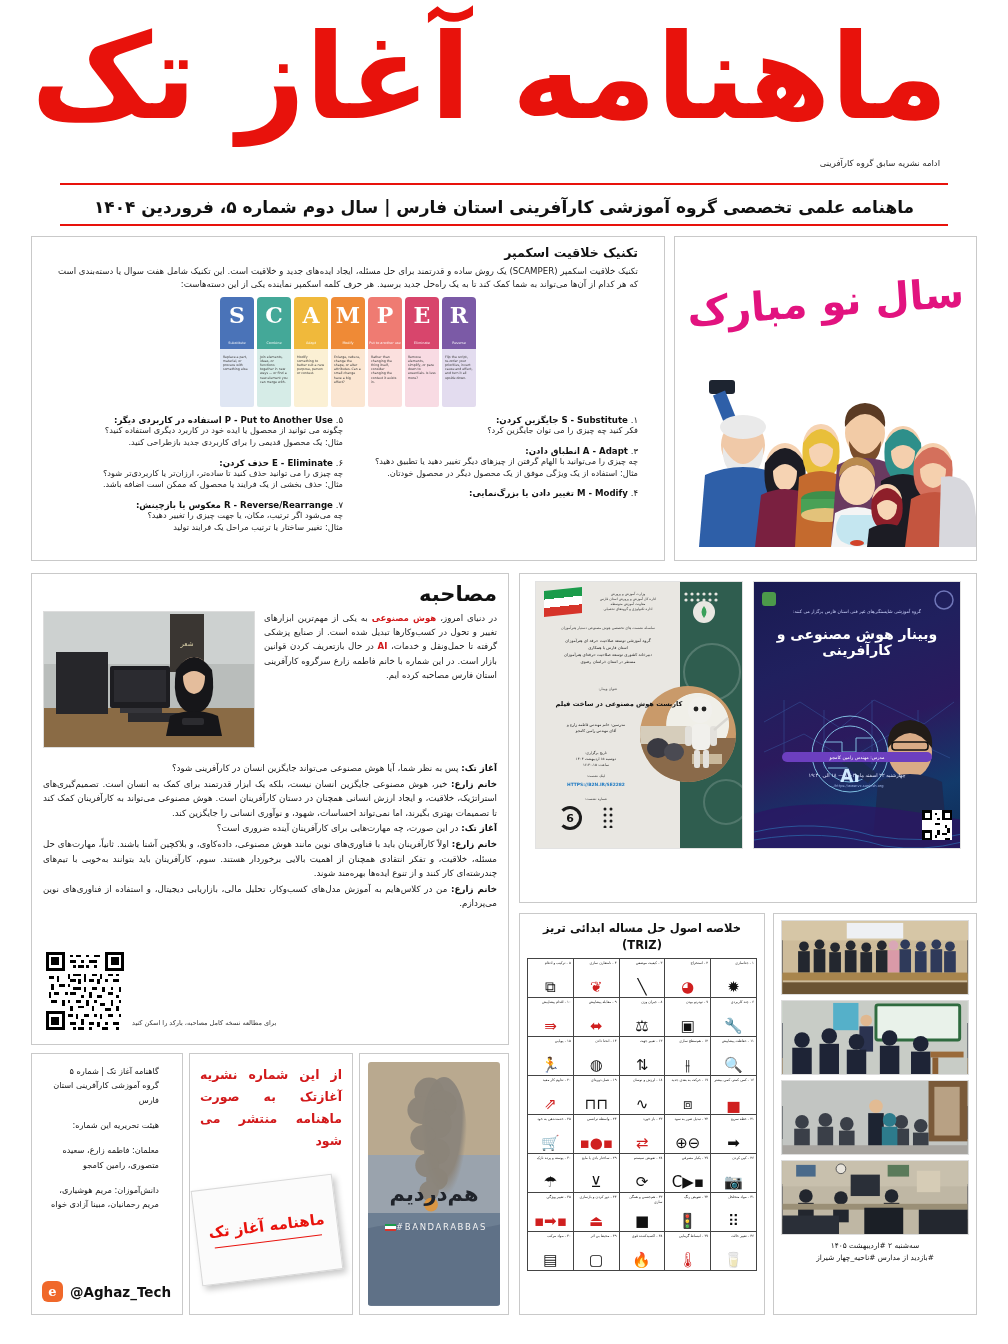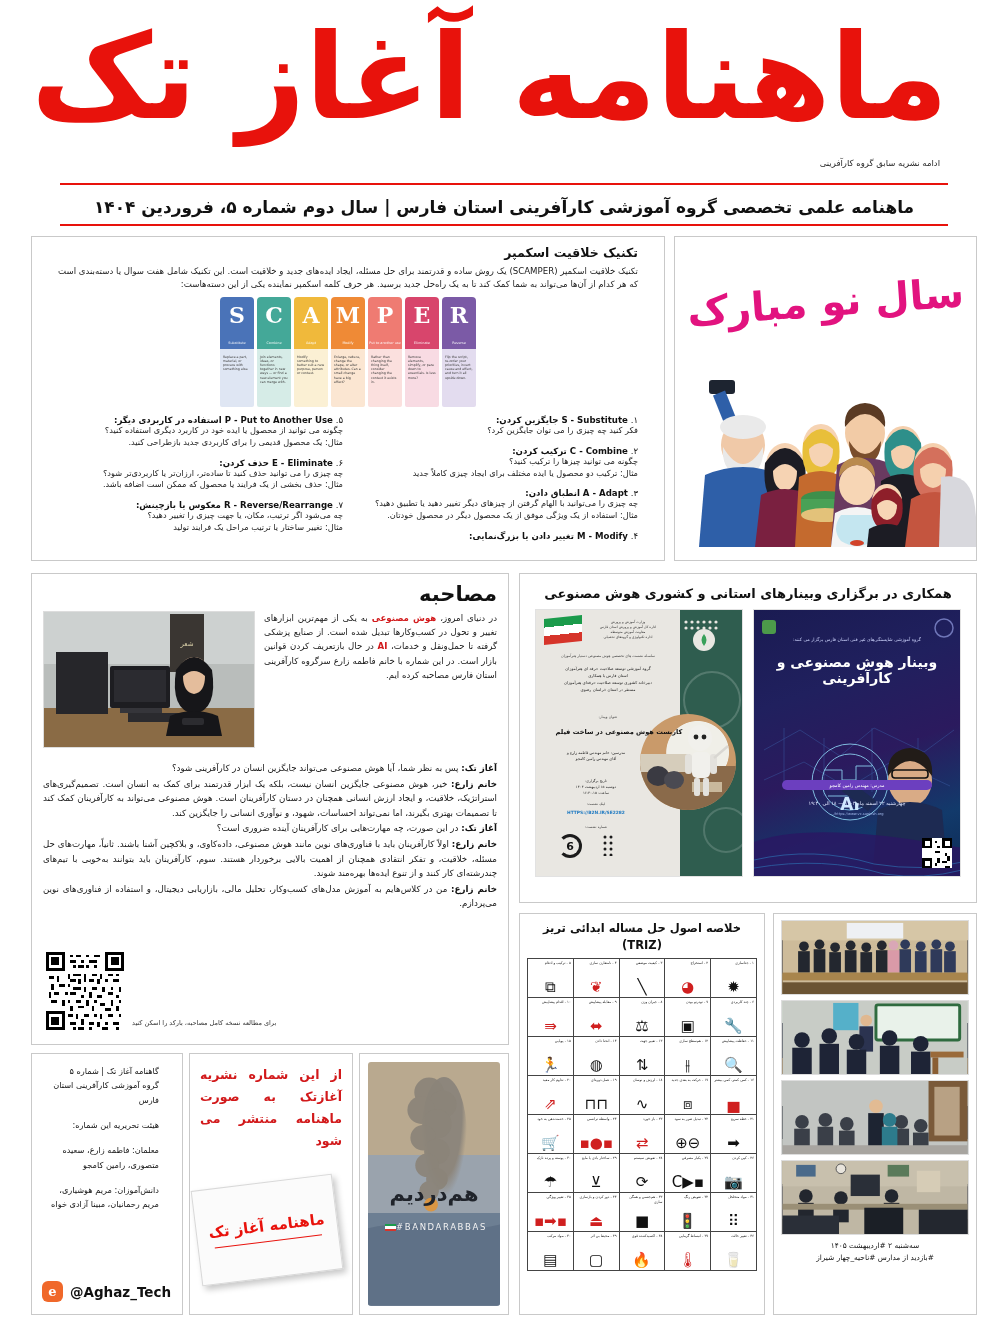--- a/index.html
+++ b/index.html
@@ -318,25 +318,20 @@
             <div class="word">Reverse</div>
           </div>
           <div class="desc" style="background: rgb(227, 220, 239);">Flip the script, re-order your priorities, invert cause and effect, and turn it all upside down.</div>
         </div>
       </div>
     <div class="scamper-cols">
       <div class="scamper-col" id="sc-col-right">
           <div class="sc-item">
             <div class="sc-head"><span class="num">۱. </span><span>S - Substitute جایگزین کردن:</span></div>
             <div class="sc-q">فکر کنید چه چیزی را می توان جایگزین کرد؟</div>
-          </div>
-          <div class="sc-item">
-            <div class="sc-head"><span class="num">۲. </span><span>C - Combine ترکیب کردن:</span></div>
-            <div class="sc-q">چگونه می توانید چیزها را ترکیب کنید؟</div>
-            <div class="sc-ex">مثال: ترکیب دو محصول یا ایده مختلف برای ایجاد چیزی کاملاً جدید</div>
           </div>
           <div class="sc-item">
             <div class="sc-head"><span class="num">۳. </span><span>A - Adapt انطباق دادن:</span></div>
             <div class="sc-q">چه چیزی را می‌توانید با الهام گرفتن از چیزهای دیگر تغییر دهید یا تطبیق دهید؟</div>
             <div class="sc-ex">مثال: استفاده از یک ویژگی موفق از یک محصول دیگر در محصول خودتان.</div>
           </div>
           <div class="sc-item">
             <div class="sc-head"><span class="num">۴. </span><span>M - Modify تغییر دادن یا بزرگ‌نمایی:</span></div>
           </div>
         </div>
@@ -543,21 +538,20 @@
           <rect x="12" y="28" width="2" height="1"></rect>
         <rect x="16" y="28" width="1" height="1"></rect>
           <rect x="21" y="28" width="2" height="1"></rect>
         <rect x="26" y="28" width="1" height="1"></rect>
       </g>
     </svg>
     <div class="qr-cap">برای مطالعه نسخه کامل مصاحبه، بارکد را اسکن کنید</div>
   </div>
 
   <div class="panel" id="p-webinar">
-    <div class="wb-title">همکاری در برگزاری وبینارهای استانی و کشوری هوش مصنوعی</div>
     <div class="wb-row">
 
       <div class="wb-card wb-a">
         <svg viewBox="0 0 208 268" width="208" height="268" style="position:absolute;left:0;top:0">
           <rect x="8" y="10" width="14" height="14" rx="3" fill="#4c9a4a"></rect>
           <circle cx="190" cy="18" r="9" fill="none" stroke="#6f76b8" stroke-width="1.5"></circle>
           <g stroke="#3a5fa8" stroke-width=".6" fill="none" opacity=".75">
             <path d="M10 140 L46 120 L86 146 L120 118 L170 142 L200 120"></path>
             <path d="M10 170 L50 152 L94 178 L140 150 L196 176"></path>
             <path d="M30 118 L30 176 M70 128 L70 186 M118 118 L118 182 M164 128 L164 182"></path>

